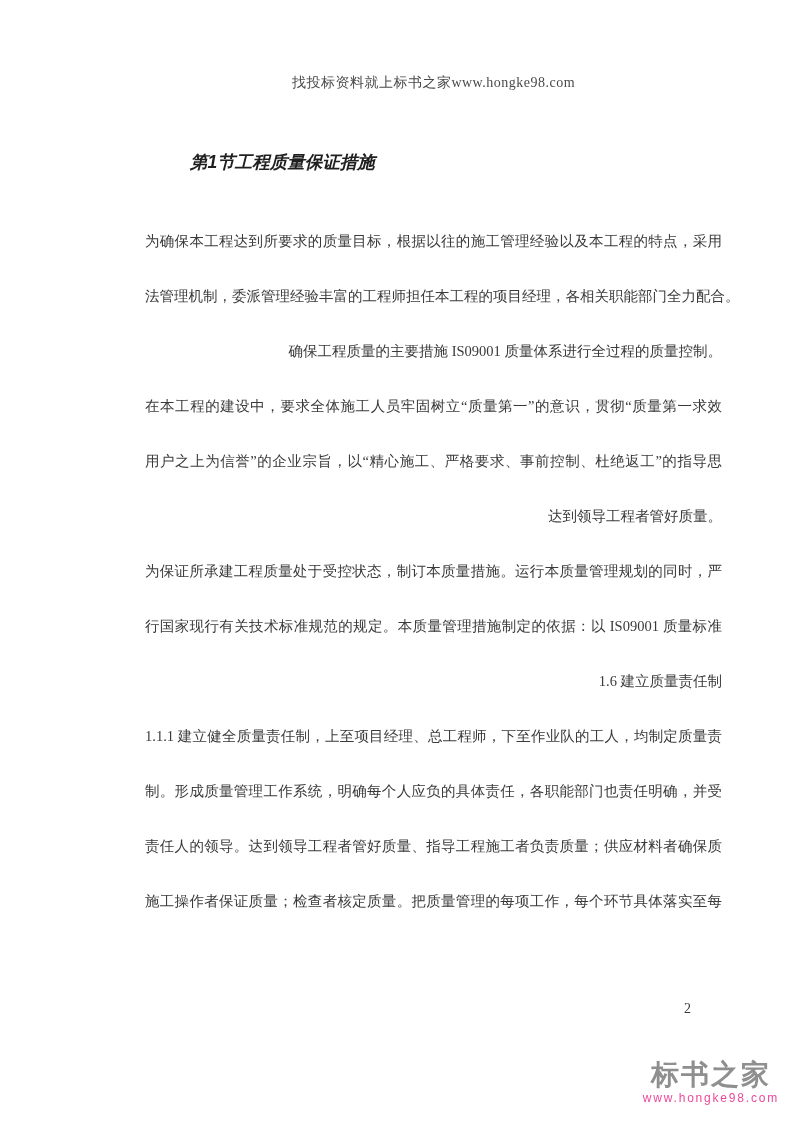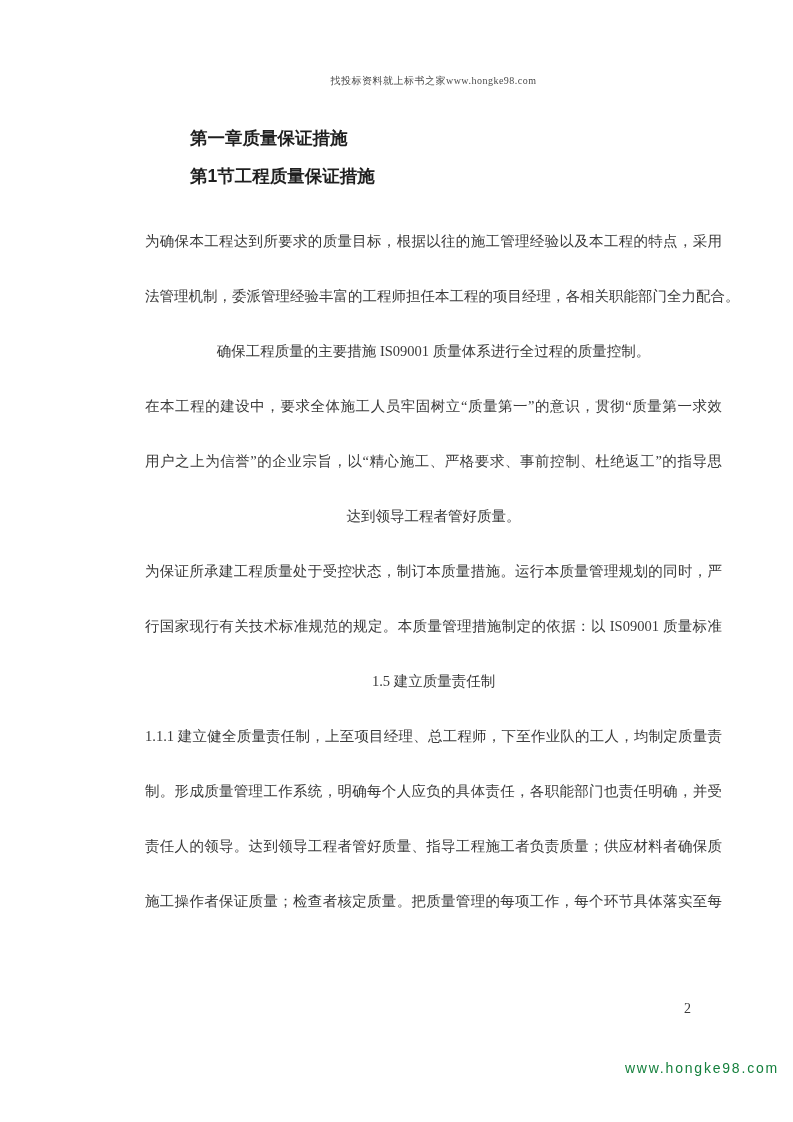--- a/index.html
+++ b/index.html
@@ -14,54 +14,55 @@
     overflow: hidden;
     font-family: "Liberation Serif", serif;
     color: #383838;
   }
   .page-header {
     position: absolute;
     top: 74px;
     left: 145px;
     width: 577px;
     text-align: center;
-    font-size: 10px;
+    font-size: 14px;
     color: #4a4a4a;
     letter-spacing: 0.5px;
     white-space: nowrap;
   }
   .titles {
     position: absolute;
     top: 126px;
     left: 190px;
   }
   .chapter-title, .section-title {
     font-family: "Liberation Sans", sans-serif;
     font-weight: bold;
     font-size: 17.5px;
     color: #1f1f1f;
     line-height: 24px;
     white-space: nowrap;
   }
   .section-title {
-    margin-top: 14px;
+    margin-top: 24px;
+    font-style: italic;
   }
   .doc-body {
     position: absolute;
     top: 214px;
     left: 145px;
     width: 577px;
   }
   .doc-line {
     height: 55px;
     line-height: 55px;
     font-size: 14.5px;
     color: #3a3a3a;
     white-space: nowrap;
-    text-align: center;
+    text-align: right;
   }
   .doc-line.justify {
     white-space: normal;
     text-align: justify;
     text-align-last: justify;
     overflow: hidden;
   }
   .page-number {
     position: absolute;
     top: 1001px;
@@ -79,50 +80,50 @@
     font-family: "Liberation Sans", sans-serif;
     font-weight: bold;
     font-size: 28px;
     line-height: 30px;
     color: #8f8f8f;
     letter-spacing: 2px;
     white-space: nowrap;
   }
   .watermark-url {
     font-family: "Liberation Sans", sans-serif;
-    font-size: 14px;
+    font-size: 12px;
     line-height: 16px;
-    color: #15803d;
+    color: #ec4899;
     letter-spacing: 1.8px;
     white-space: nowrap;
   }
 </style>
 </head>
 <body>
 
 <div class="page-header">找投标资料就上标书之家www.hongke98.com</div>
 
 <div class="titles">
-  <div class="chapter-title">第一章质量保证措施</div>
   <div class="section-title">第1节工程质量保证措施</div>
 </div>
 
 <div class="doc-body">
   <div class="doc-line justify">为确保本工程达到所要求的质量目标，根据以往的施工管理经验以及本工程的特点，采用项目</div>
   <div class="doc-line">法管理机制，委派管理经验丰富的工程师担任本工程的项目经理，各相关职能部门全力配合。</div>
   <div class="doc-line">确保工程质量的主要措施 IS09001 质量体系进行全过程的质量控制。</div>
   <div class="doc-line justify">在本工程的建设中，要求全体施工人员牢固树立“质量第一”的意识，贯彻“质量第一求效益，</div>
   <div class="doc-line justify">用户之上为信誉”的企业宗旨，以“精心施工、严格要求、事前控制、杜绝返工”的指导思想，</div>
   <div class="doc-line">达到领导工程者管好质量。</div>
   <div class="doc-line justify">为保证所承建工程质量处于受控状态，制订本质量措施。运行本质量管理规划的同时，严格执</div>
   <div class="doc-line justify">行国家现行有关技术标准规范的规定。本质量管理措施制定的依据：以 IS09001 质量标准为</div>
-  <div class="doc-line">1.5 建立质量责任制</div>
+  <div class="doc-line">1.6 建立质量责任制</div>
   <div class="doc-line justify">1.1.1 建立健全质量责任制，上至项目经理、总工程师，下至作业队的工人，均制定质量责任</div>
   <div class="doc-line justify">制。形成质量管理工作系统，明确每个人应负的具体责任，各职能部门也责任明确，并受上级</div>
   <div class="doc-line justify">责任人的领导。达到领导工程者管好质量、指导工程施工者负责质量；供应材料者确保质量；</div>
   <div class="doc-line justify">施工操作者保证质量；检查者核定质量。把质量管理的每项工作，每个环节具体落实至每个部</div>
 </div>
 
 <div class="page-number">2</div>
 
 <div class="watermark">
+  <div class="watermark-logo">标书之家</div>
   <div class="watermark-url">www.hongke98.com</div>
 </div>
 
 </body></html>

